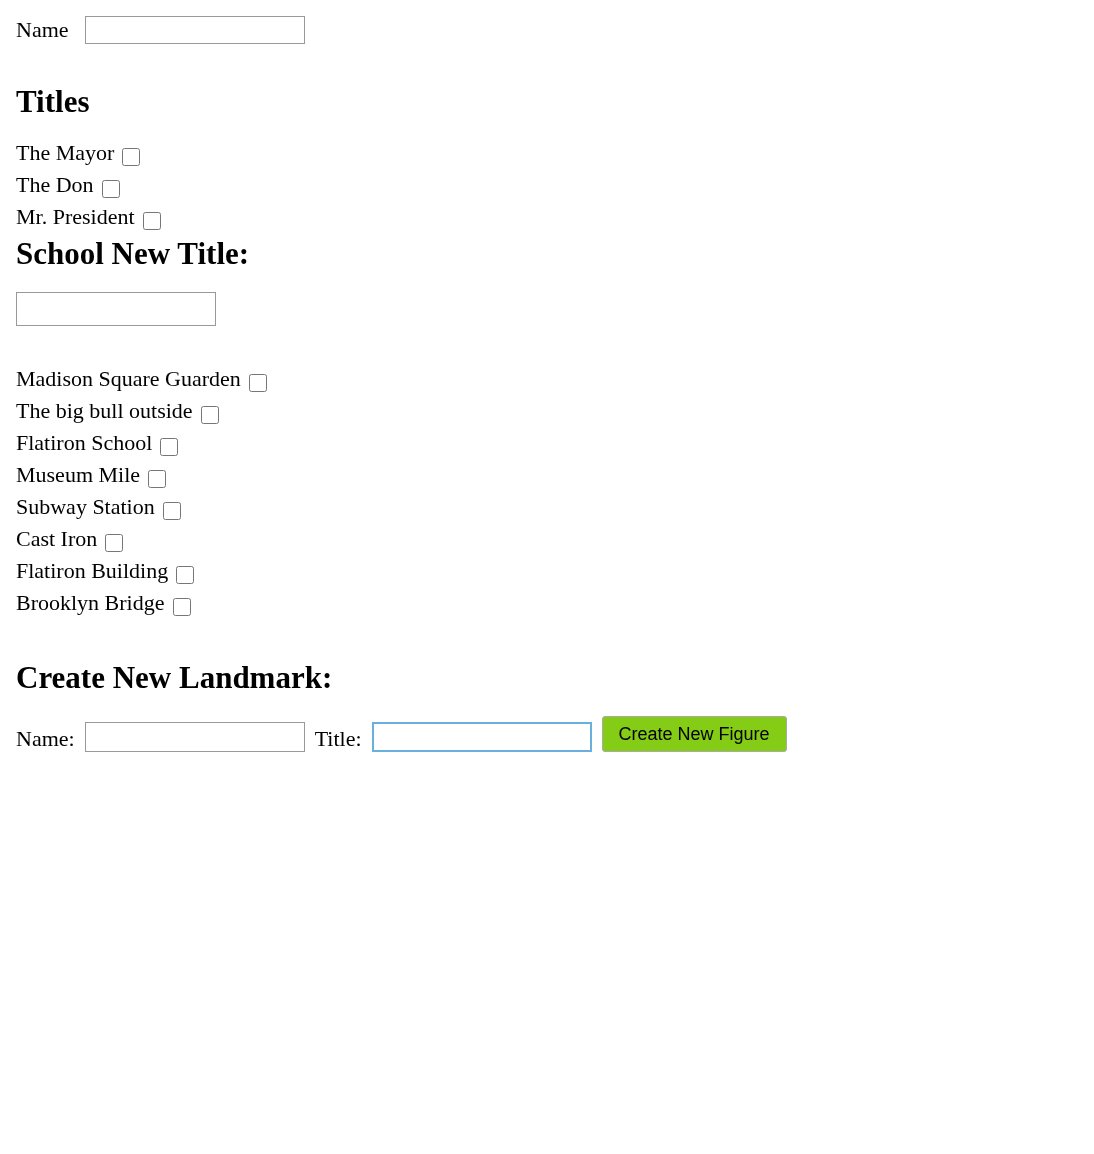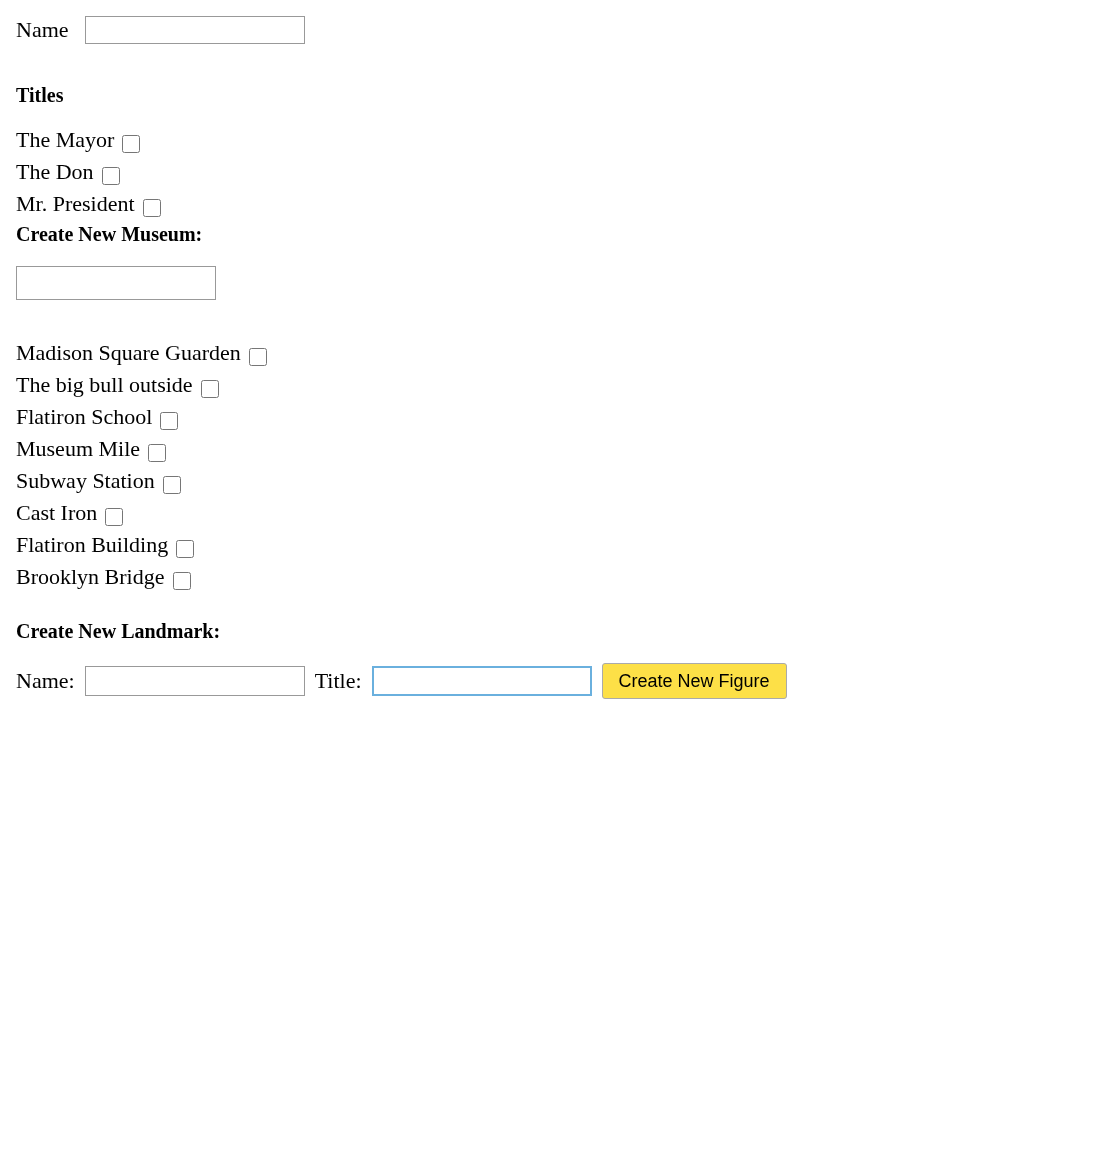--- a/index.html
+++ b/index.html
@@ -31,21 +31,21 @@
 
     .name-input {
       width: 220px;
       height: 28px;
       border: 1px solid #999;
       font-size: 18px;
       padding: 2px 4px;
     }
 
     .section-heading {
-      font-size: 20px;
+      font-size: 31px;
       font-weight: bold;
       margin-bottom: 20px;
     }
 
     .titles-section {
       margin-bottom: 30px;
     }
 
     .checkbox-item {
       display: flex;
@@ -73,26 +73,26 @@
       padding: 2px 4px;
       margin-top: 16px;
       display: block;
     }
 
     .landmarks-section {
       margin-bottom: 30px;
     }
 
     .create-new-landmark-section {
-      margin-top: 30px;
+      margin-top: 44px;
     }
 
     .landmark-form-row {
       display: flex;
-      align-items: center;
+      align-items: flex-end;
       gap: 10px;
       margin-top: 20px;
       flex-wrap: wrap;
     }
 
     .landmark-name-input {
       width: 220px;
       height: 30px;
       border: 1px solid #999;
       font-size: 18px;
@@ -106,21 +106,21 @@
       font-size: 18px;
       padding: 2px 4px;
       outline: none;
     }
 
     .create-figure-button {
       height: 36px;
       padding: 0 16px;
       font-size: 18px;
       border: 1px solid #aaa;
-      background: #fde047;
+      background: #84cc16;
       cursor: pointer;
       border-radius: 3px;
     }
 
     .form-label {
       font-size: 22px;
     }
   </style>
 </head>
 <body>
@@ -141,21 +141,21 @@
         <label for="title-don">The Don</label>
         <input type="checkbox" id="title-don" style="">
       </div>
       <div class="checkbox-item">
         <label for="title-president">Mr. President</label>
         <input type="checkbox" id="title-president" style="">
       </div>
     </div>
 
   <div class="create-new-title-section">
-    <div class="section-heading">Create New Museum:</div>
+    <div class="section-heading">School New Title:</div>
     <input type="text" class="create-new-title-input" style="">
   </div>
 </div>
 
 <div class="landmarks-section">
   <div id="landmarks-list">
       <div class="checkbox-item">
         <label for="landmark-msg">Madison Square Guarden</label>
         <input type="checkbox" id="landmark-msg" style="">
       </div>

